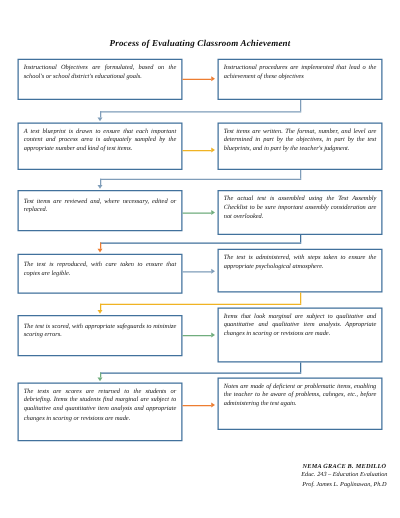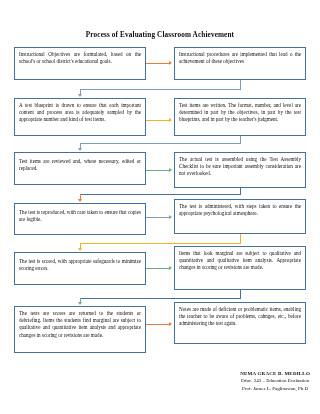--- a/index.html
+++ b/index.html
@@ -12,20 +12,21 @@
     background: #ffffff;
     font-family: "Liberation Serif", serif;
     color: #111111;
     overflow: hidden;
     position: relative;
   }
   #page {
     position: relative;
     width: 320px;
     height: 414px;
+    font-style: italic;
   }
   .title {
     position: absolute;
     left: 0;
     top: 31px;
     width: 320px;
     text-align: center;
     font-size: 7.2px;
     font-weight: bold;
     letter-spacing: 0.15px;

